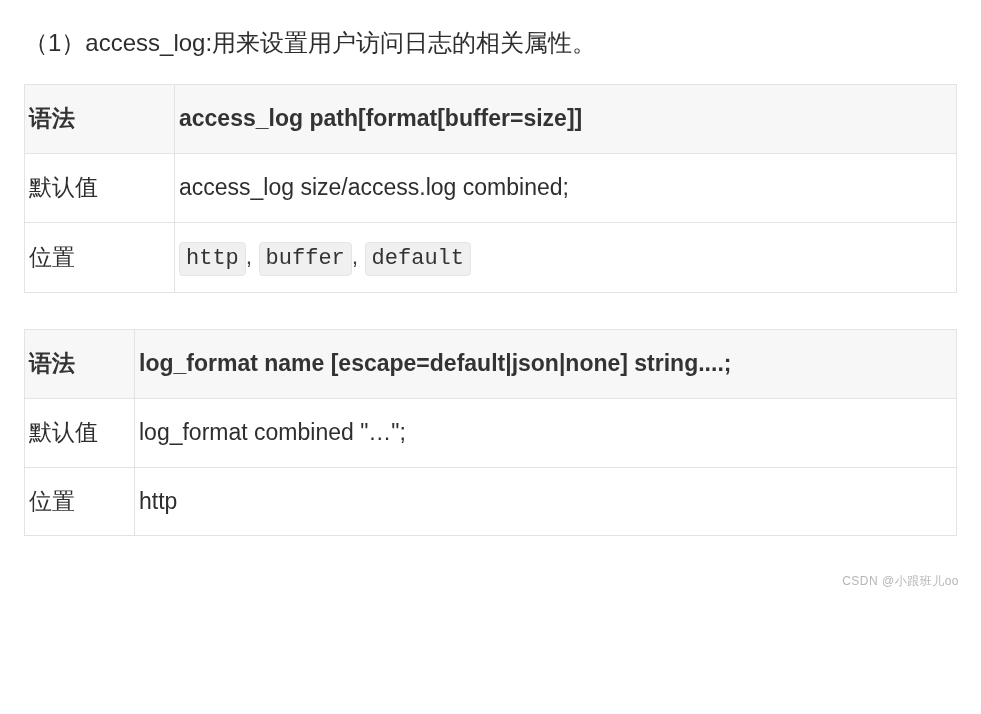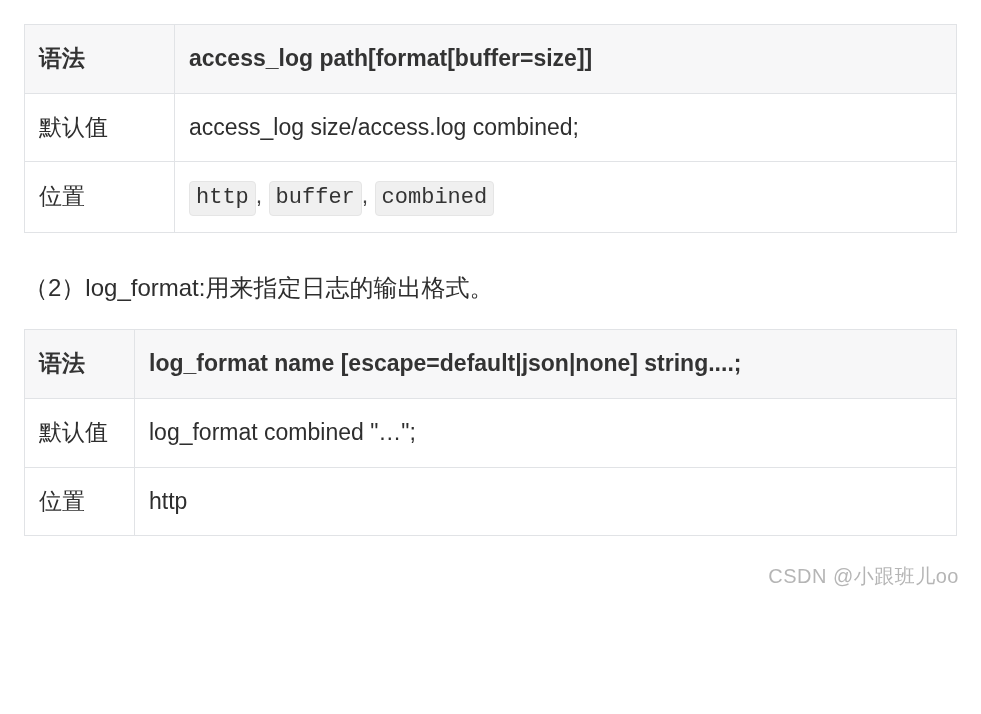--- a/index.html
+++ b/index.html
@@ -25,21 +25,21 @@
     width: 100%;
     border-collapse: collapse;
     table-layout: fixed;
   }
   table.defn col.label-col { width: 150px; }
   table.defn th,
   table.defn td {
     border: 1px solid #e1e3e6;
     text-align: left;
     vertical-align: middle;
-    padding: 16px 14px;
+    padding: 16px 4px;
     font-size: 23px;
     line-height: 1.55;
   }
   table.defn thead th {
     background: #f7f7f8;
     font-weight: 700;
     color: #333;
   }
   table.t2 col.label-col { width: 110px; }
   code.inline {
@@ -54,58 +54,58 @@
     line-height: 1.4;
   }
   .code-sep {
     font-size: 23px;
     color: #444;
   }
   .watermark {
     position: absolute;
     right: 22px;
     bottom: 6px;
-    font-size: 20px;
+    font-size: 12px;
     color: rgba(120,120,120,0.55);
     letter-spacing: 0.5px;
     pointer-events: none;
   }
 </style>
 </head>
 <body>
 
 <div class="section">
+  <div class="section-title">（1）access_log:用来设置用户访问日志的相关属性。</div>
   <table class="defn t1">
     <colgroup>
         <col class="label-col">
         <col>
       </colgroup>
     <thead>
       <tr>
         <th>语法</th>
         <th>access_log path[format[buffer=size]]</th>
       </tr>
     </thead>
     <tbody>
       <tr>
         <td>默认值</td>
         <td>access_log size/access.log combined;</td>
       </tr>
       <tr>
         <td>位置</td>
         <td>
-          <code class="inline">http</code><span class="code-sep">, </span><code class="inline">buffer</code><span class="code-sep">, </span><code class="inline">combined</code>
+          <code class="inline">http</code><span class="code-sep">, </span><code class="inline">buffer</code><span class="code-sep">, </span><code class="inline">default</code>
         </td>
       </tr>
     </tbody>
   </table>
 </div>
 
 <div class="section">
-  <div class="section-title">（2）log_format:用来指定日志的输出格式。</div>
   <table class="defn t2">
     <colgroup>
         <col class="label-col">
         <col>
       </colgroup>
     <thead>
       <tr>
         <th>语法</th>
         <th>log_format name [escape=default|json|none] string....;</th>
       </tr>

